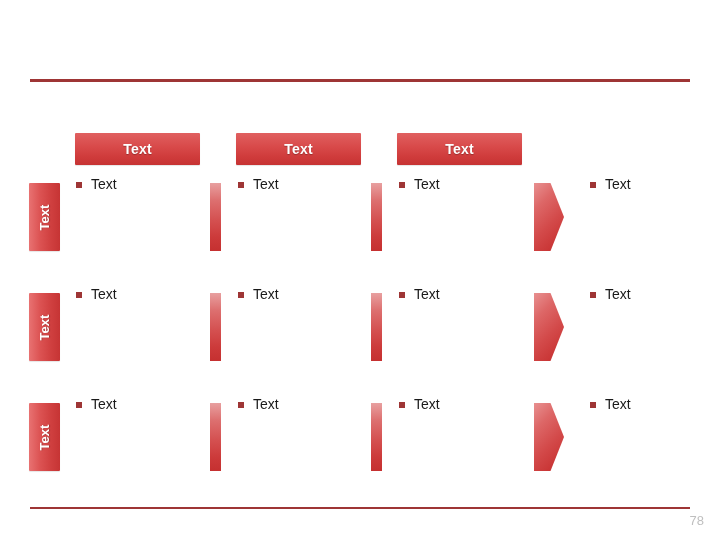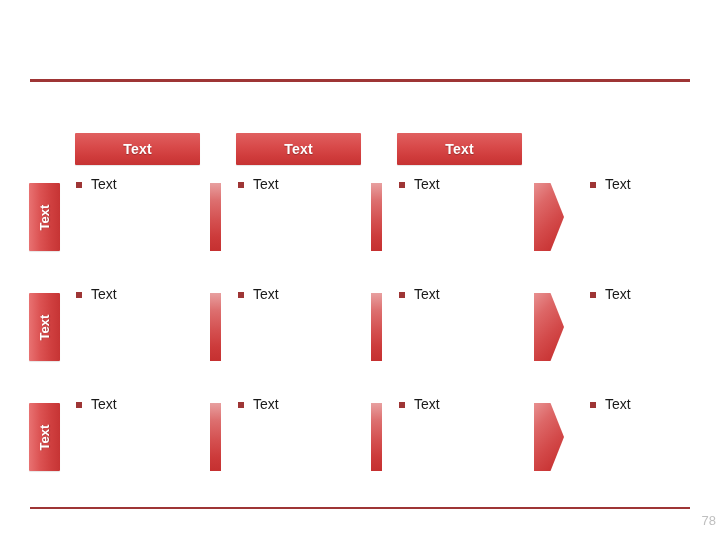--- a/index.html
+++ b/index.html
@@ -9,21 +9,21 @@
   }
   .slide{position:absolute;inset:0;width:720px;height:540px;background:#fff;}
 
   
   .rule{position:absolute;background:#9e3535;}
   .rule-top{left:30px;top:79px;width:660px;height:3px;}
   .rule-bottom{left:30px;top:507px;width:660px;height:2px;}
 
   
   .page-number{
-    position:absolute;right:4px;top:513px;width:40px;text-align:right;
+    position:absolute;right:16px;top:513px;width:40px;text-align:right;
     font-size:13px;color:#bfbfbf;font-family:"Liberation Sans", sans-serif;
   }
 
   
   .col-header{
     position:absolute;height:32px;width:125px;
     background:linear-gradient(to bottom,#e06060 0%,#d94b4b 40%,#cf3b3b 75%,#c63333 100%);
     border-radius:1px;
     box-shadow:0 1px 1px rgba(0,0,0,0.10);
     display:flex;align-items:center;justify-content:center;

